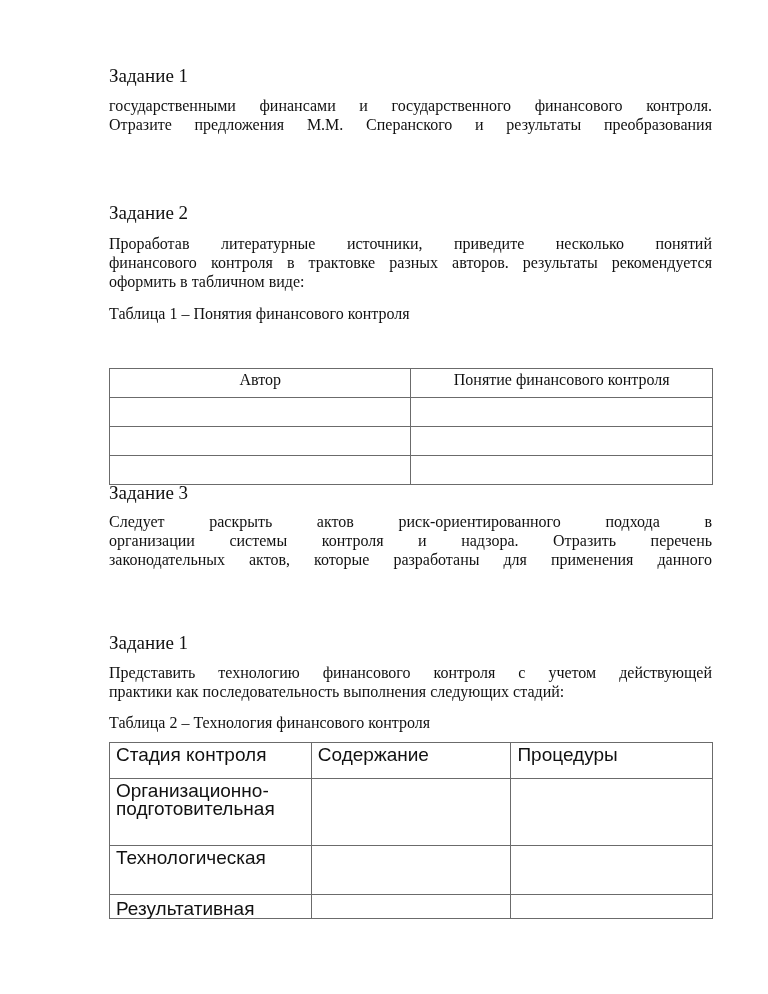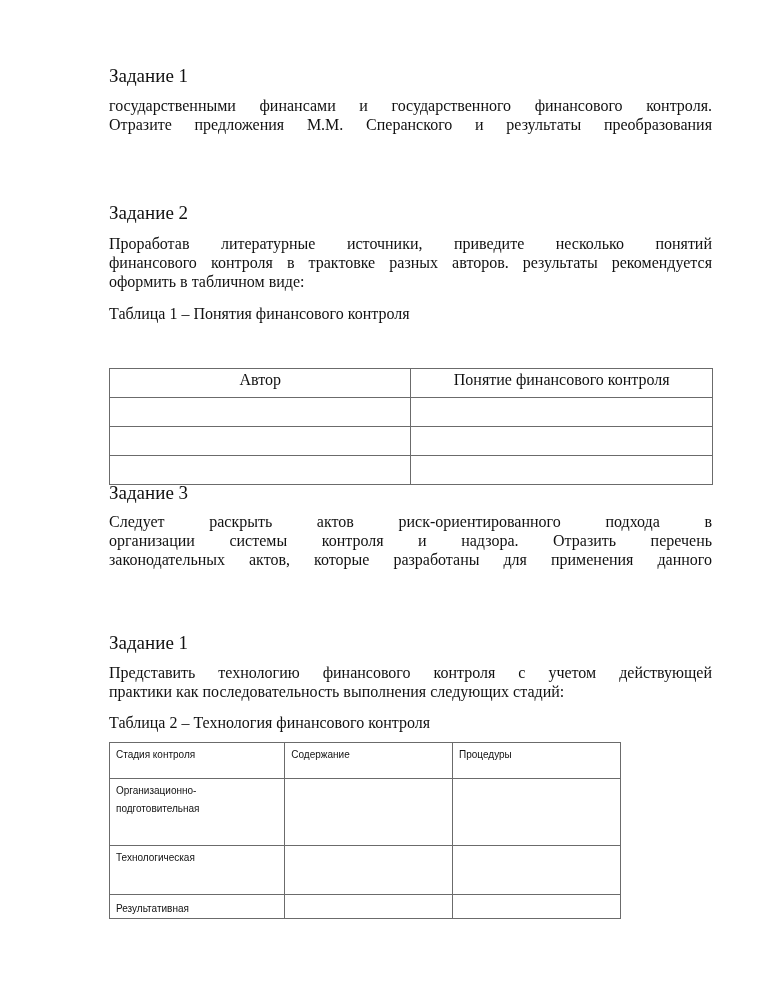--- a/index.html
+++ b/index.html
@@ -8,21 +8,21 @@
   .h { position: absolute; left: 0; font-size: 19px; }
   .p { position: absolute; left: 0; width: 603px; text-align: justify; text-align-last: left; }
   .p .ln { display: block; text-align: justify; text-align-last: justify; height: 19px; white-space: nowrap; }
   .p .ln.last { text-align-last: left; }
   .cap { position: absolute; left: 0; }
   table { border-collapse: collapse; position: absolute; left: 0; }
   td, th { border: 1px solid #6b6b6b; padding: 0; font-weight: normal; vertical-align: top; }
   .t1 { top: 332px; width: 604px; margin-top: 36px; }
   .t1 th { height: 28px; text-align: center; font-family: "Liberation Serif", serif; font-size: 16px; line-height: 22px; }
   .t1 td { height: 28px; }
-  .t2 { top: 742px; width: 512px; font-family: "Liberation Sans", sans-serif; font-size: 10px; line-height: 18px; }
+  .t2 { top: 742px; width: 604px; font-family: "Liberation Sans", sans-serif; font-size: 19px; line-height: 18px; }
   .t2 th, .t2 td { text-align: left; padding: 3px 0 0 6px; box-sizing: border-box; }
 </style>
 </head>
 <body>
 
 <div class="page">
 
   <div class="h" style="top:66px">Задание 1</div>
   <div class="p" style="top:96px">
     <span class="ln">государственными финансами и государственного финансового контроля.</span>

